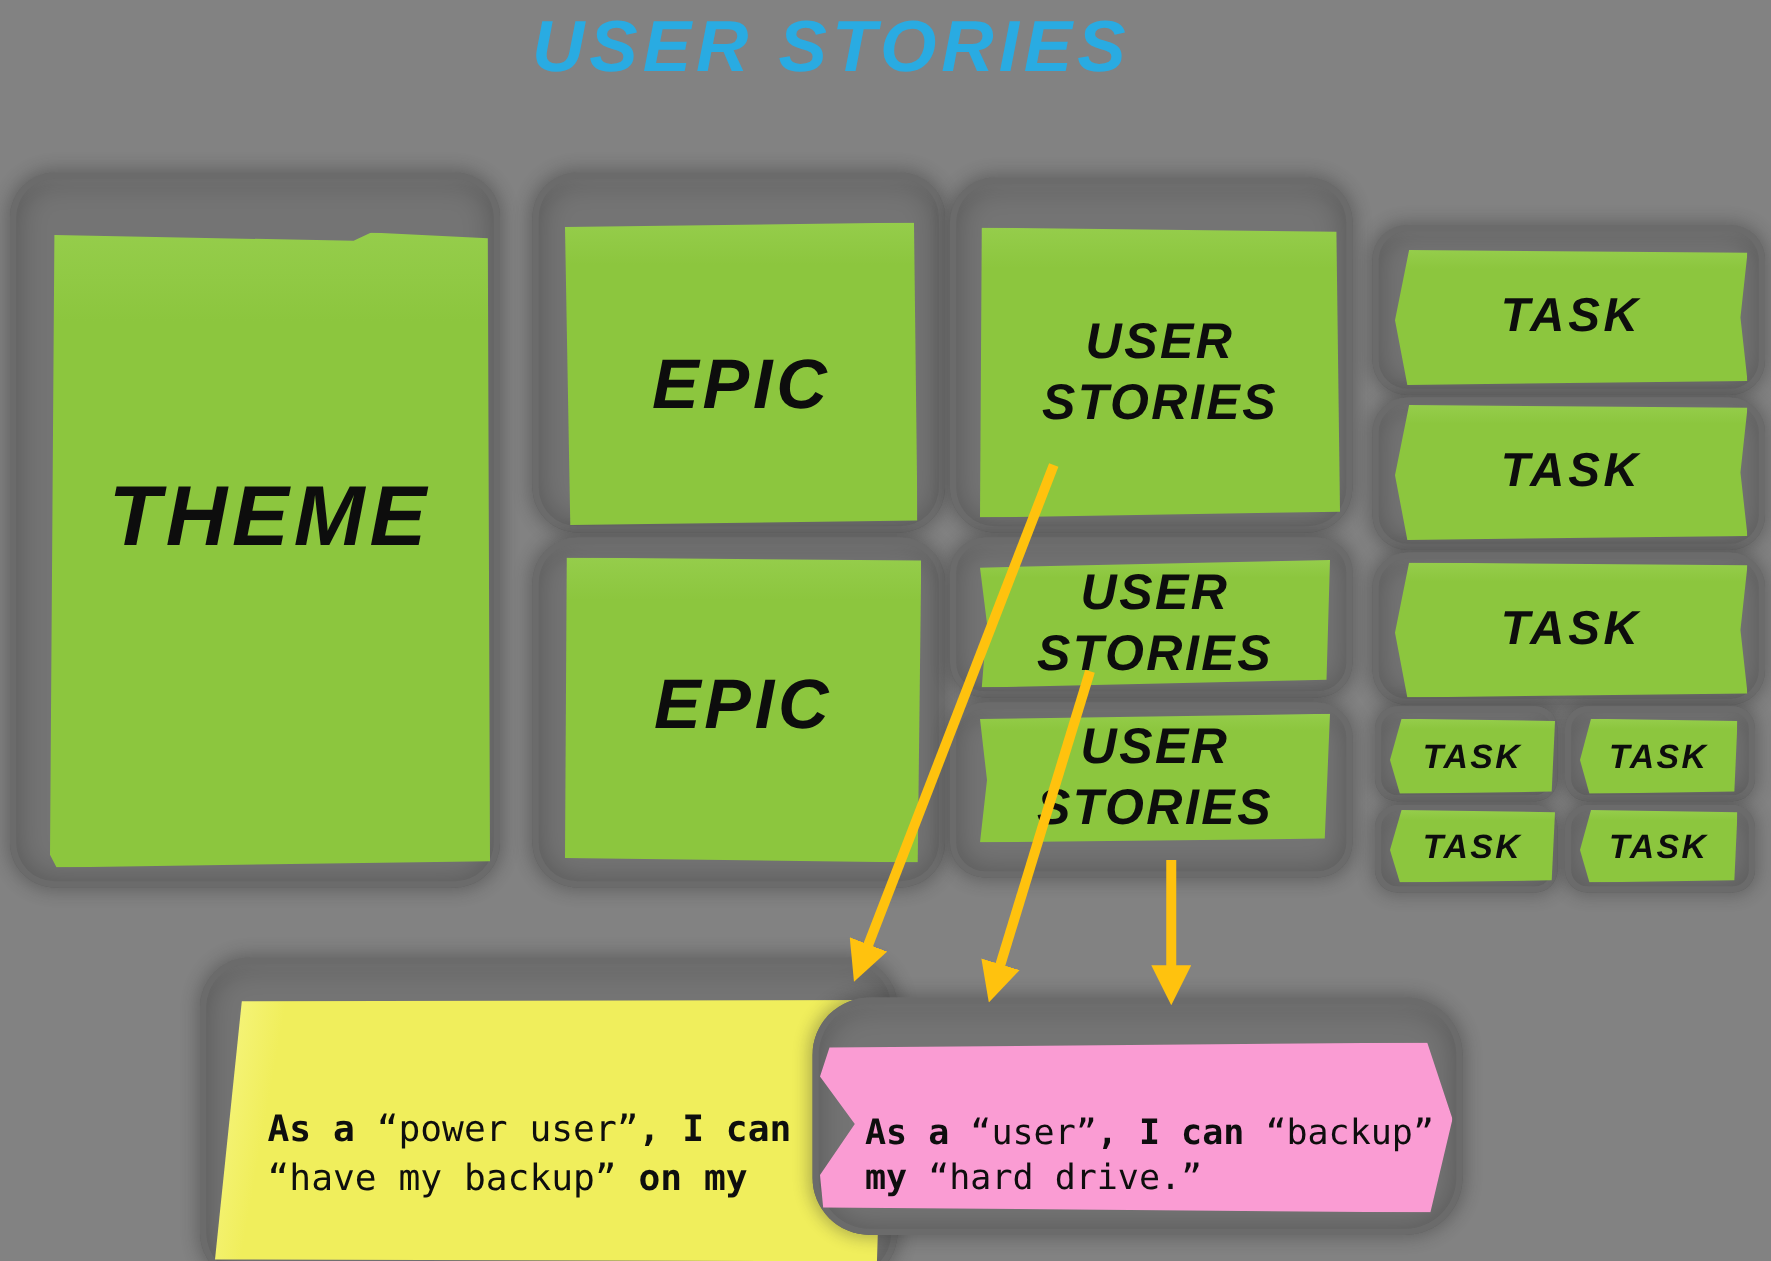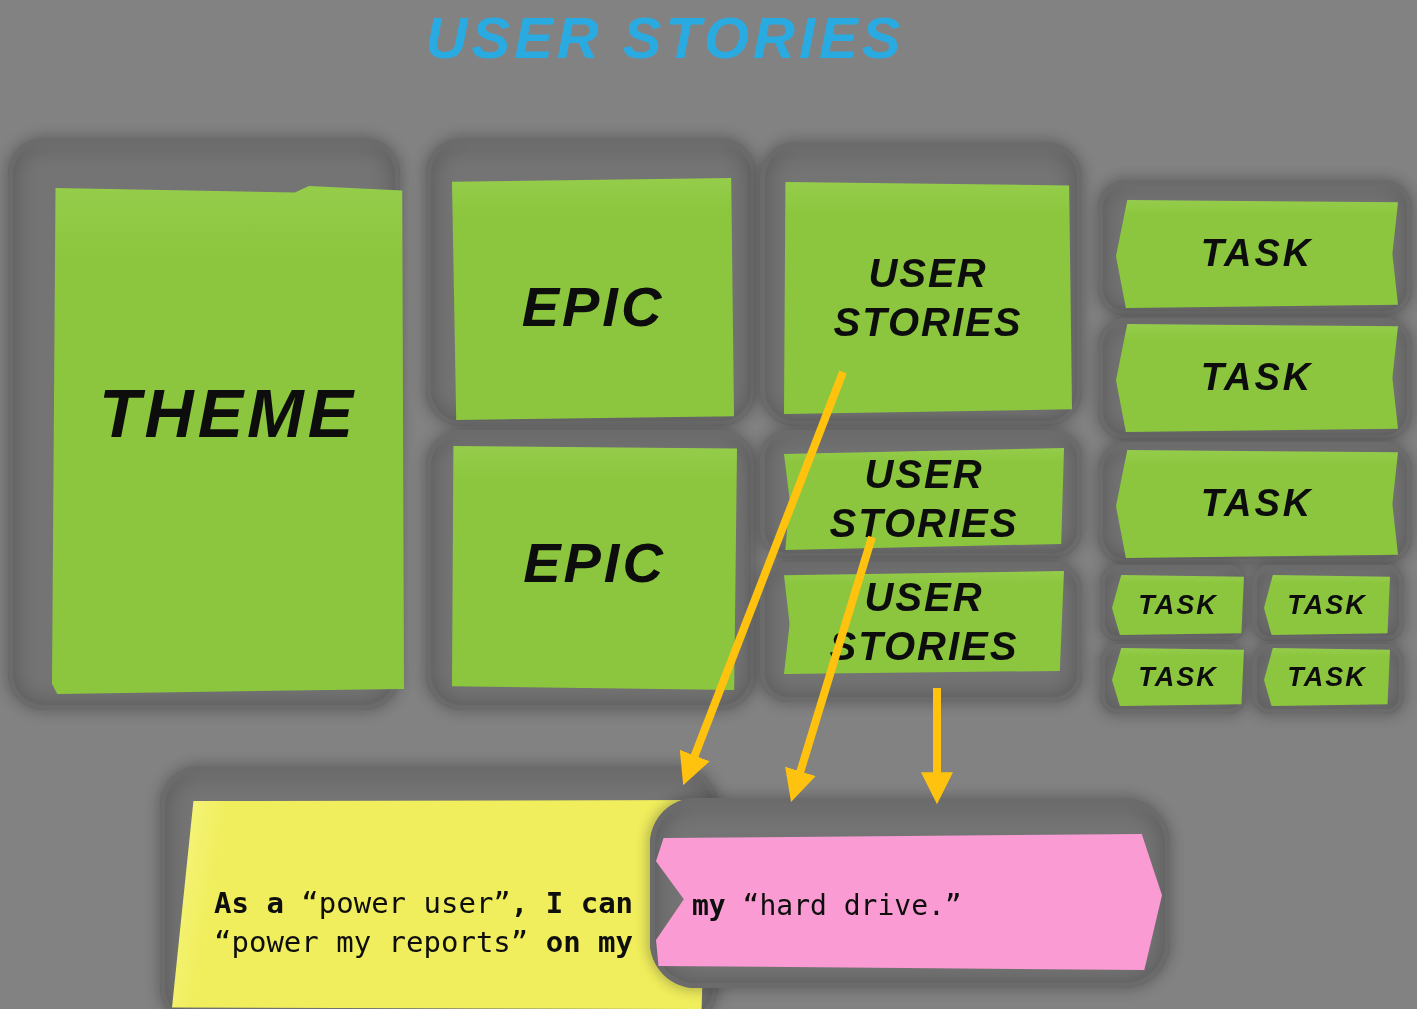--- a/index.html
+++ b/index.html
@@ -52,21 +52,21 @@
     display:flex;align-items:center;justify-content:center;
     text-align:center;
   }
   .note.green{background:linear-gradient(180deg,#95CD4B 0%,#8CC63E 14%);}
   .label{
     font-family:"Liberation Sans", sans-serif;
     font-weight:bold;font-style:italic;
     color:#0d0d0d;line-height:1.2;
   }
 
-  .note-theme{left:52px;top:186px;width:352px;height:508px;
+  .note-theme{left:40px;top:186px;width:352px;height:508px;
     clip-path:polygon(1% .4%, 69% 1.3%, 73% 0, 99.5% .9%, 100% 99%, 1.5% 100%, 0 98%);
     padding-bottom:52px;box-sizing:border-box;}
   .note-theme .label{font-size:68px;letter-spacing:4px;}
 
   .note-epic1{left:452px;top:178px;width:282px;height:242px;
     clip-path:polygon(0 1.5%, 99% 0, 100% 98.5%, 1.5% 100%);
     padding-bottom:20px;box-sizing:border-box;}
   .note-epic2{left:452px;top:446px;width:285px;height:244px;
     clip-path:polygon(.5% 0, 100% 1%, 99% 100%, 0 98.5%);
     padding-bottom:46px;box-sizing:border-box;}
@@ -143,21 +143,21 @@
   <div class="slot slot-task3"></div>
   <div class="slot slot-stask1"></div>
   <div class="slot slot-stask2"></div>
   <div class="slot slot-stask3"></div>
   <div class="slot slot-stask4"></div>
   <div class="slot slot-yellow"></div>
 
   <div class="note note-yellow">
     <div class="note-text">
         <div class="note-line"><span class="seg bold">As a </span><span class="seg">“power user”</span><span class="seg bold">, I can</span></div>
-        <div class="note-line"><span class="seg">“power my reports”</span><span class="seg bold"> on my</span></div>
+        <div class="note-line"><span class="seg">“have my backup”</span><span class="seg bold"> on my</span></div>
       </div>
   </div>
 
   <div class="slot slot-pink"></div>
 
   <div class="note green note-theme">
     <span class="label">THEME</span>
   </div>
 
   <div class="note green note-epic1">
@@ -195,20 +195,21 @@
   </div>
   <div class="note green note-stask note-stask3">
     <span class="label">TASK</span>
   </div>
   <div class="note green note-stask note-stask4">
     <span class="label">TASK</span>
   </div>
 
   <div class="note note-pink">
     <div class="note-text">
+        <div class="note-line"><span class="seg bold">As a </span><span class="seg">“user”</span><span class="seg bold">, I can </span><span class="seg">“backup”</span></div>
         <div class="note-line"><span class="seg bold">my </span><span class="seg">“hard drive.”</span></div>
       </div>
   </div>
 
   <svg class="arrows" viewBox="0 0 1417 1009">
     <defs>
       <marker id="ah" viewBox="0 0 4 4" refX="0.6" refY="2" markerWidth="4" markerHeight="4" orient="auto" markerUnits="strokeWidth">
         <path d="M0,0 L4,2 L0,4 Z" fill="#FFC20E"></path>
       </marker>
     </defs>

